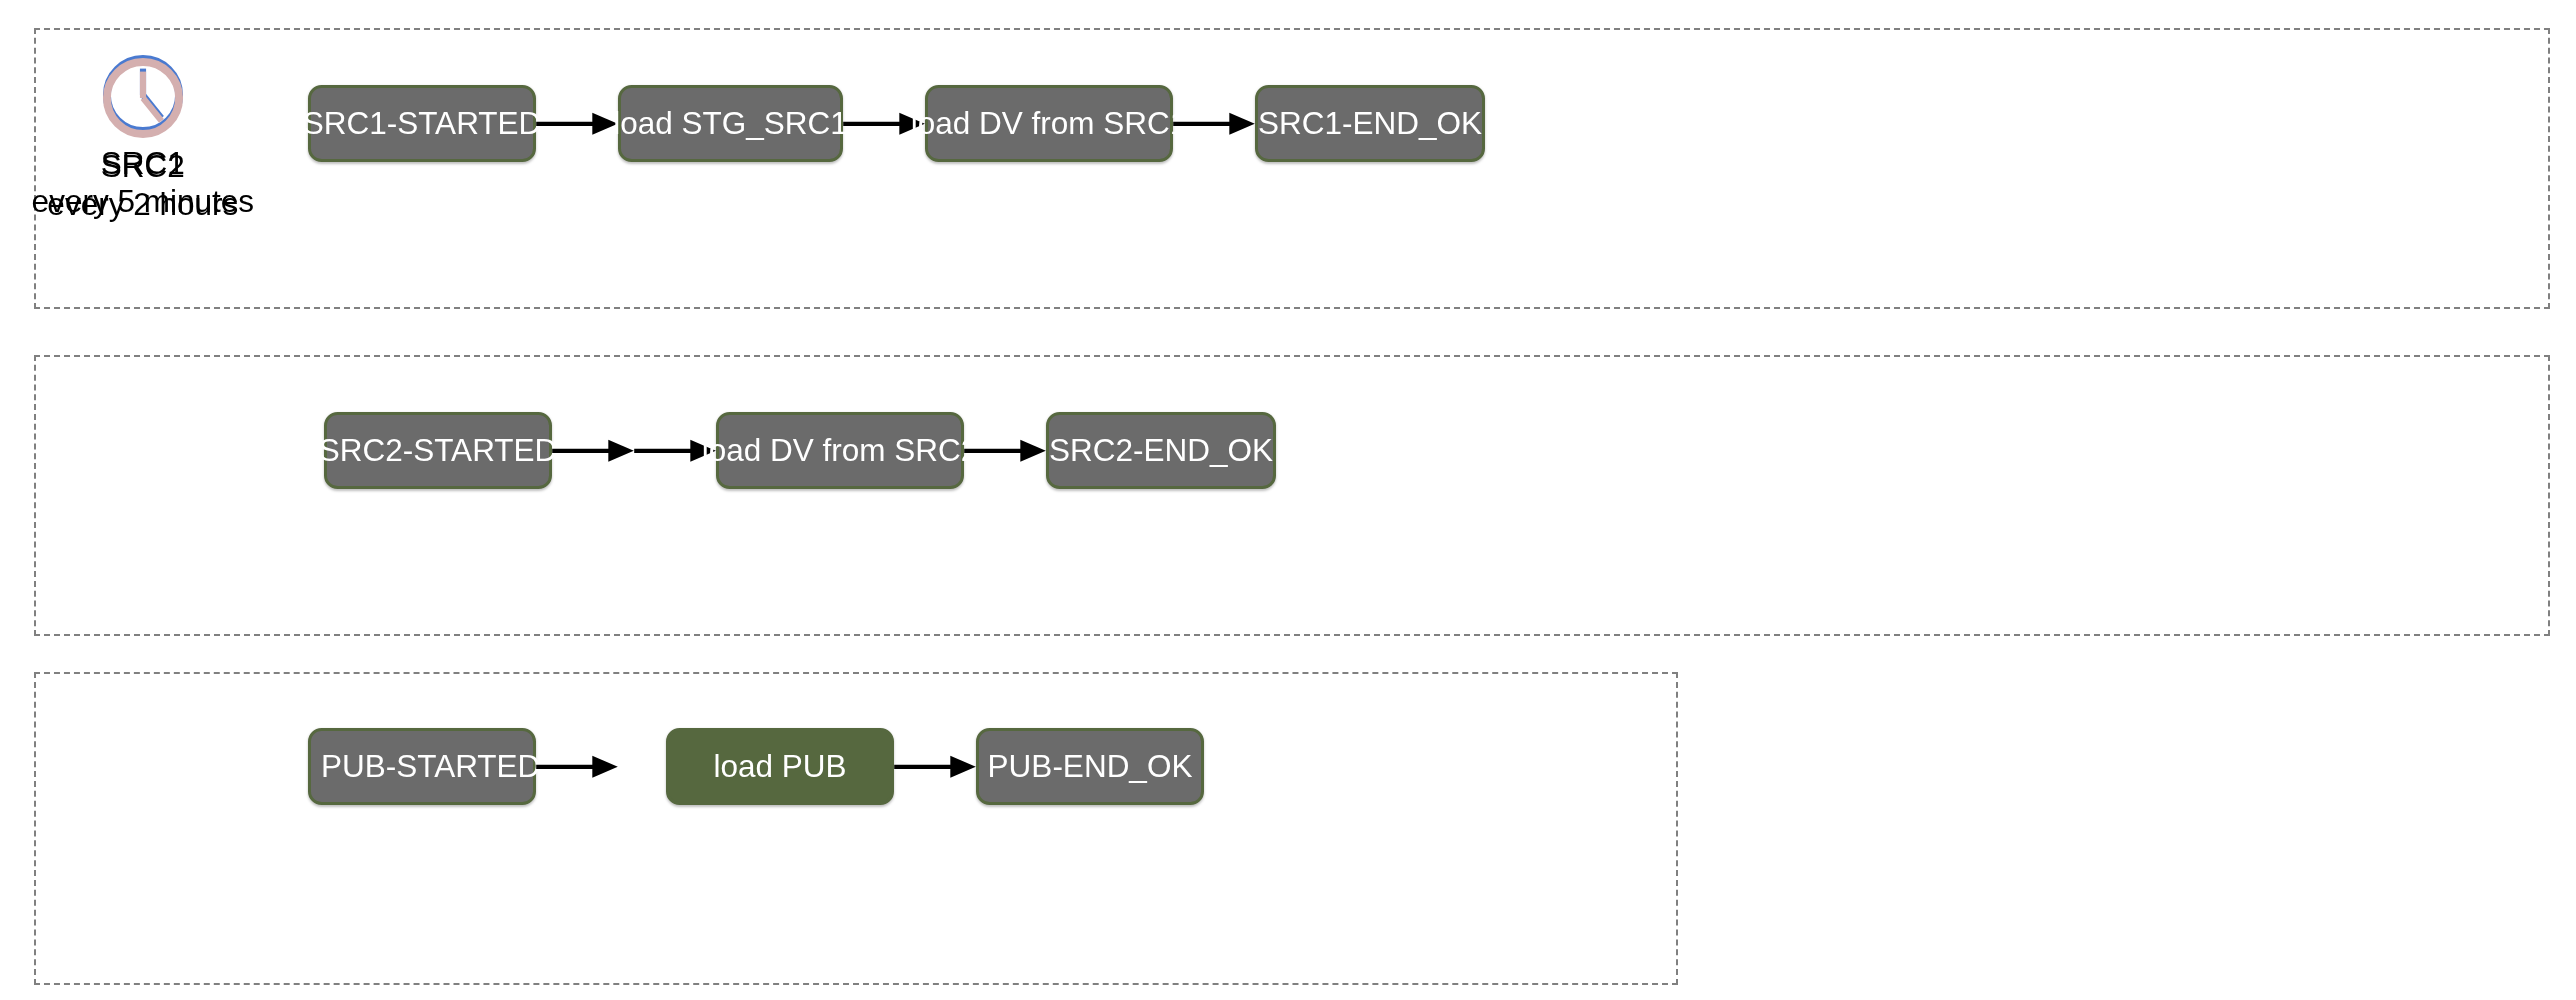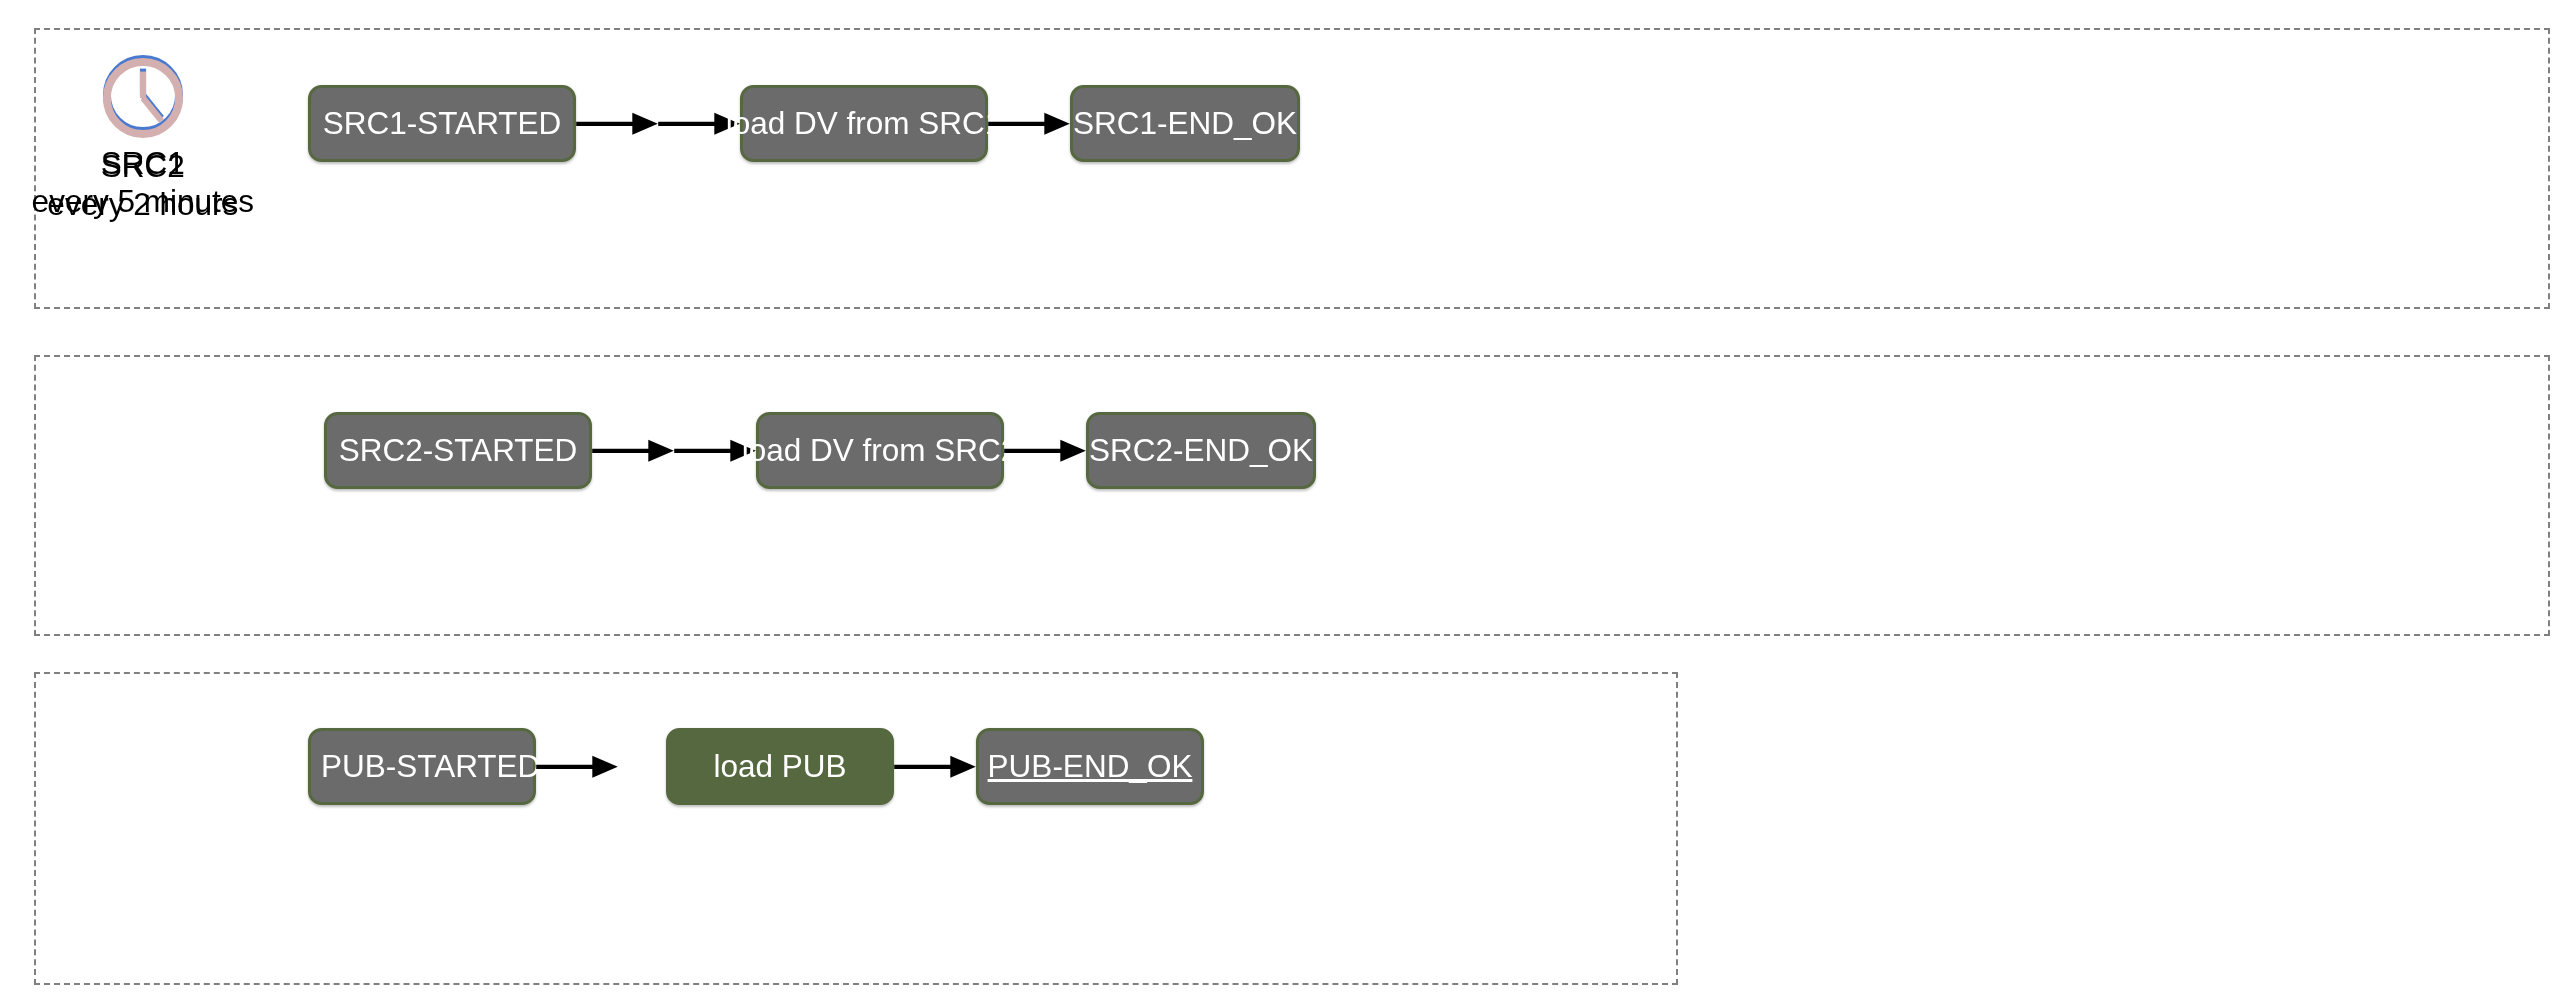--- a/index.html
+++ b/index.html
@@ -90,27 +90,27 @@
     padding: 0 18.7px;
     white-space: nowrap;
     box-shadow: 0 1.7px 2.6px rgba(0,0,0,0.25);
   }
   .task.highlight {
     background: #56683f;
     border-color: #56683f;
   }
 
   
-  .w-started   { width: 268px; }
+  .w-started   { width: 228px; }
   .w-stg       { width: 225px; }
   .w-dv        { width: 248px; }
   .w-end       { width: 230px; }
   .w-pubstart  { width: 228px; padding-left: 36px; }
   .w-pubload   { width: 228px; margin-left: 48px; }
-  .w-pubend    { width: 228px; text-decoration: underline; }
+  .w-pubend    { width: 228px; }
 
   
   .arrow {
     display: flex;
     align-items: center;
     height: 77px;
     flex: 0 0 auto;
   }
   .arrow svg { display: block; }
 </style>
@@ -134,20 +134,21 @@
   </div>
 
   <div class="chain c1">
     <div class="task w-started">SRC1-STARTED</div>
     <span class="arrow">
       <svg width="82" height="25.5" viewBox="0 0 96 30">
           <line x1="0" y1="15" x2="72" y2="15" stroke="#000000" stroke-width="5"></line>
           <polygon points="66,2 96,15 66,28" fill="#000000"></polygon>
         </svg>
     </span>
+    <div class="task w-stg">load STG_SRC1</div>
     <span class="arrow">
       <svg width="82" height="25.5" viewBox="0 0 96 30">
           <line x1="0" y1="15" x2="72" y2="15" stroke="#000000" stroke-width="5"></line>
           <polygon points="66,2 96,15 66,28" fill="#000000"></polygon>
         </svg>
     </span>
     <div class="task w-dv">load DV from SRC1</div>
     <span class="arrow">
       <svg width="82" height="25.5" viewBox="0 0 96 30">
           <line x1="0" y1="15" x2="72" y2="15" stroke="#000000" stroke-width="5"></line>

